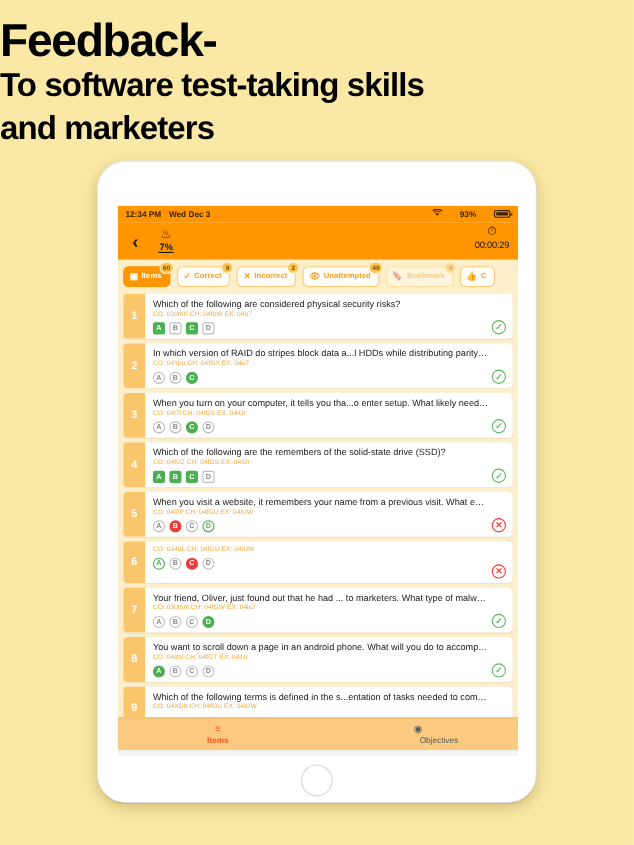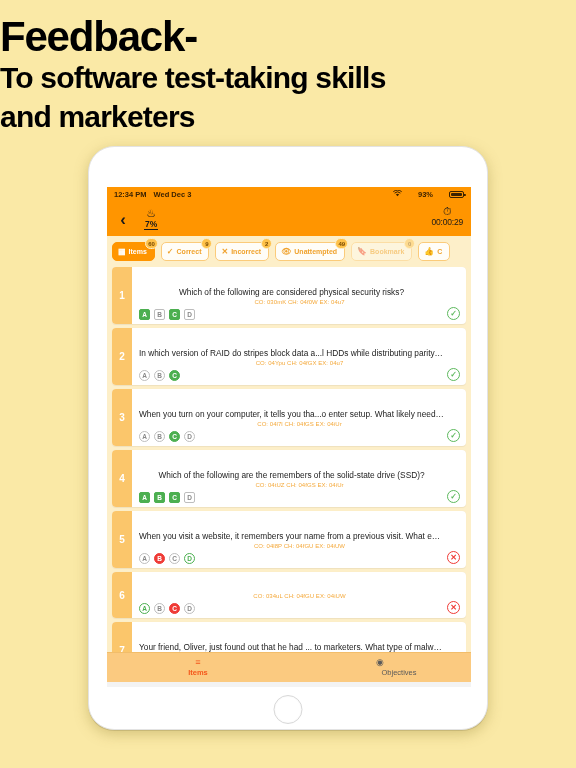--- a/index.html
+++ b/index.html
@@ -120,21 +120,21 @@
   .row {
     display: flex; background: #fff; border-radius: 4px;
     margin-bottom: 4px; overflow: hidden; min-height: 38px;
     box-shadow: 0 0.5px 1px rgba(0,0,0,.06);
   }
   .row-num {
     flex: 0 0 20px; background: #FBC66B; color: #fff;
     display: flex; align-items: center; justify-content: center;
     font-size: 10px; font-weight: bold;
   }
-  .row-body { flex: 1; padding: 20px 6px 4px 7px; position: relative; min-width: 0; text-align: center; }
+  .row-body { flex: 1; padding: 4px 6px 4px 7px; position: relative; min-width: 0; }
   .q-text {
     font-size: 8.3px; color: #222; line-height: 11px;
     white-space: nowrap; overflow: hidden; text-overflow: ellipsis;
     padding-right: 16px;
   }
   .q-meta { font-size: 6px; color: #F4A93C; margin-top: 1px; letter-spacing: .05px; }
   .opts { display: flex; gap: 4px; margin-top: 4px; align-items: center; }
   .opt {
     width: 11px; height: 11px; font-size: 6.5px; font-weight: bold;
     display: flex; align-items: center; justify-content: center;

